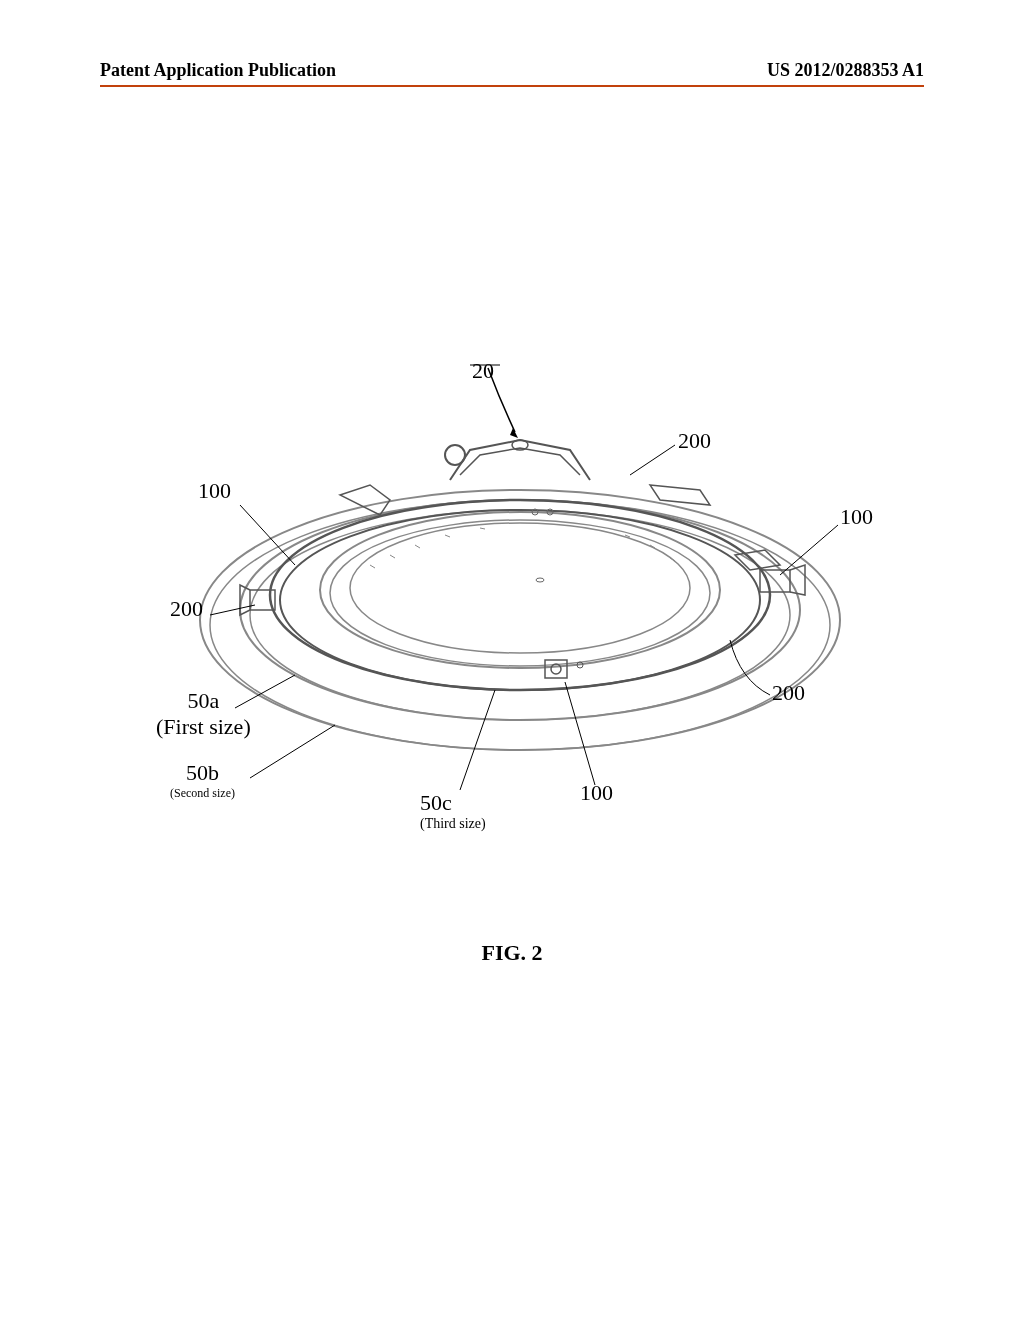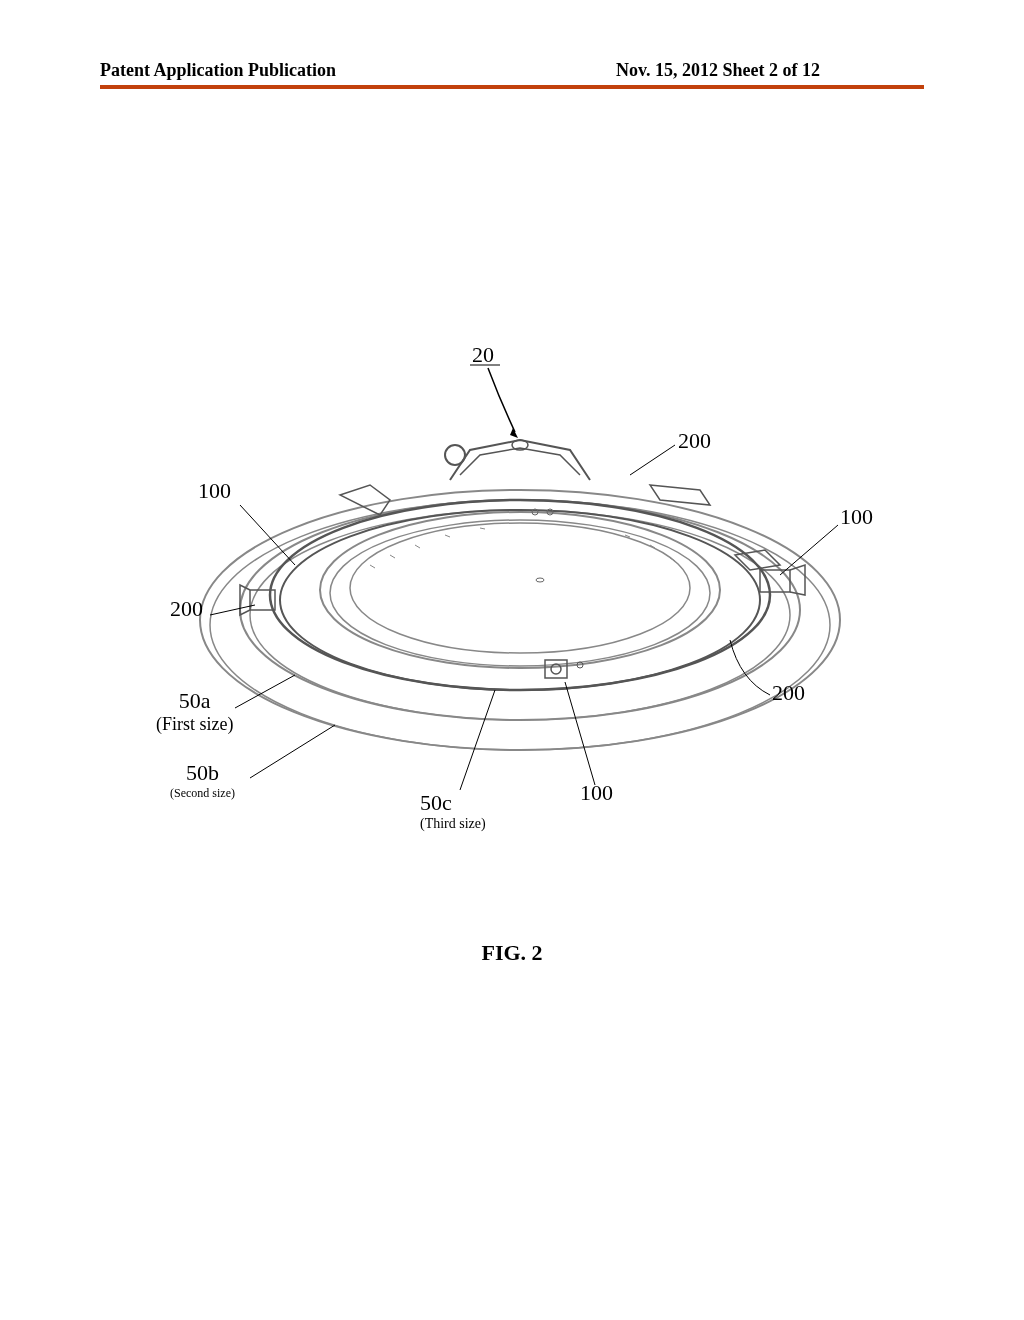--- a/index.html
+++ b/index.html
@@ -22,21 +22,21 @@
       left: 0;
       width: 100%;
       padding: 0 100px;
     }
     
     .header-line {
       display: flex;
       justify-content: space-between;
       font-size: 18px;
       font-weight: bold;
-      border-bottom: 4px solid #c2410c;
+      border-bottom: 2px solid #c2410c;
       padding-bottom: 4px;
     }
     
     .header-left {
       flex: 1;
     }
     
     .header-center {
       flex: 1;
       text-align: center;
@@ -60,21 +60,21 @@
       height: 100%;
     }
     
     .label {
       position: absolute;
       font-family: "Times New Roman", serif;
       font-size: 22px;
     }
     
     .label-20 {
-      top: 2px;
+      top: 18px;
       left: 332px;
       font-family: Liberation Serif, serif;
     }
     
     .label-200-top {
       top: 88px;
       left: 538px;
     }
     
     .label-100-left {
@@ -97,21 +97,21 @@
       left: 632px;
     }
     
     .label-50a {
       top: 348px;
       left: 16px;
       text-align: center;
     }
     
     .label-50a-sub {
-      font-size: 18px;
+      font-size: 22px;
       display: block;
     }
     
     .label-50b {
       top: 420px;
       left: 30px;
       text-align: center;
     }
     
     .label-50b-sub {
@@ -144,21 +144,21 @@
       font-size: 22px;
       font-weight: bold;
     }
   </style>
 </head>
 <body>
 
 <div class="header">
   <div class="header-line">
     <span class="header-left">Patent Application Publication</span>
-    <span class="header-center">Nov. 15, 2012  Sheet 2 of 12</span>
+    <span class="header-right">US 2012/0288353 A1</span>
   </div>
 </div>
 
 <div class="figure-container">
   <svg class="figure-svg" viewBox="0 0 750 600">
 
     <ellipse cx="380" cy="280" rx="320" ry="130" fill="none" stroke="#888" stroke-width="2"></ellipse>
     <ellipse cx="380" cy="285" rx="310" ry="125" fill="none" stroke="#888" stroke-width="1.5"></ellipse>
 
     <ellipse cx="380" cy="270" rx="280" ry="110" fill="none" stroke="#888" stroke-width="2"></ellipse>

